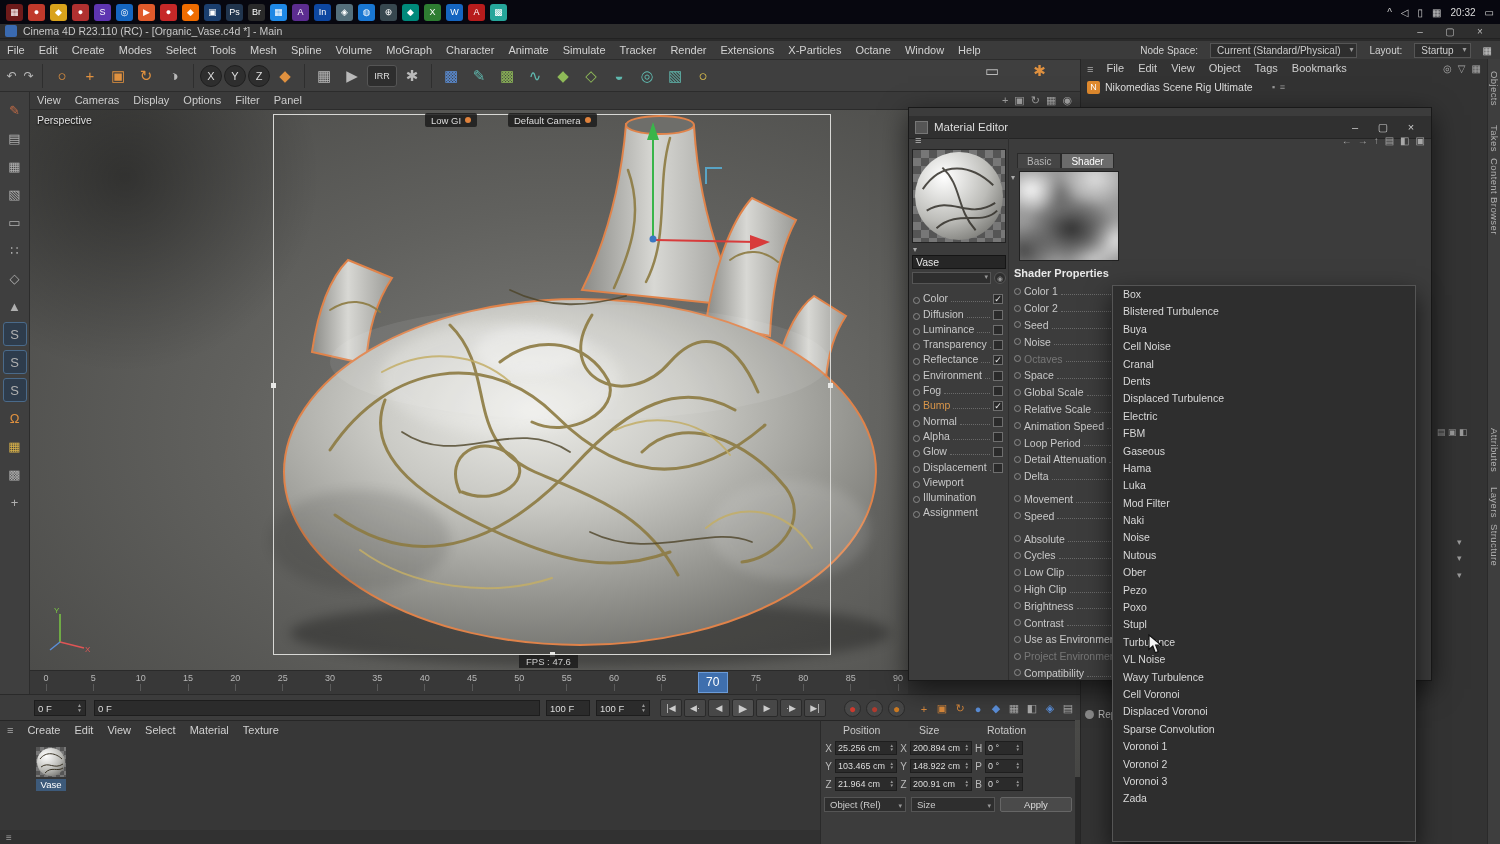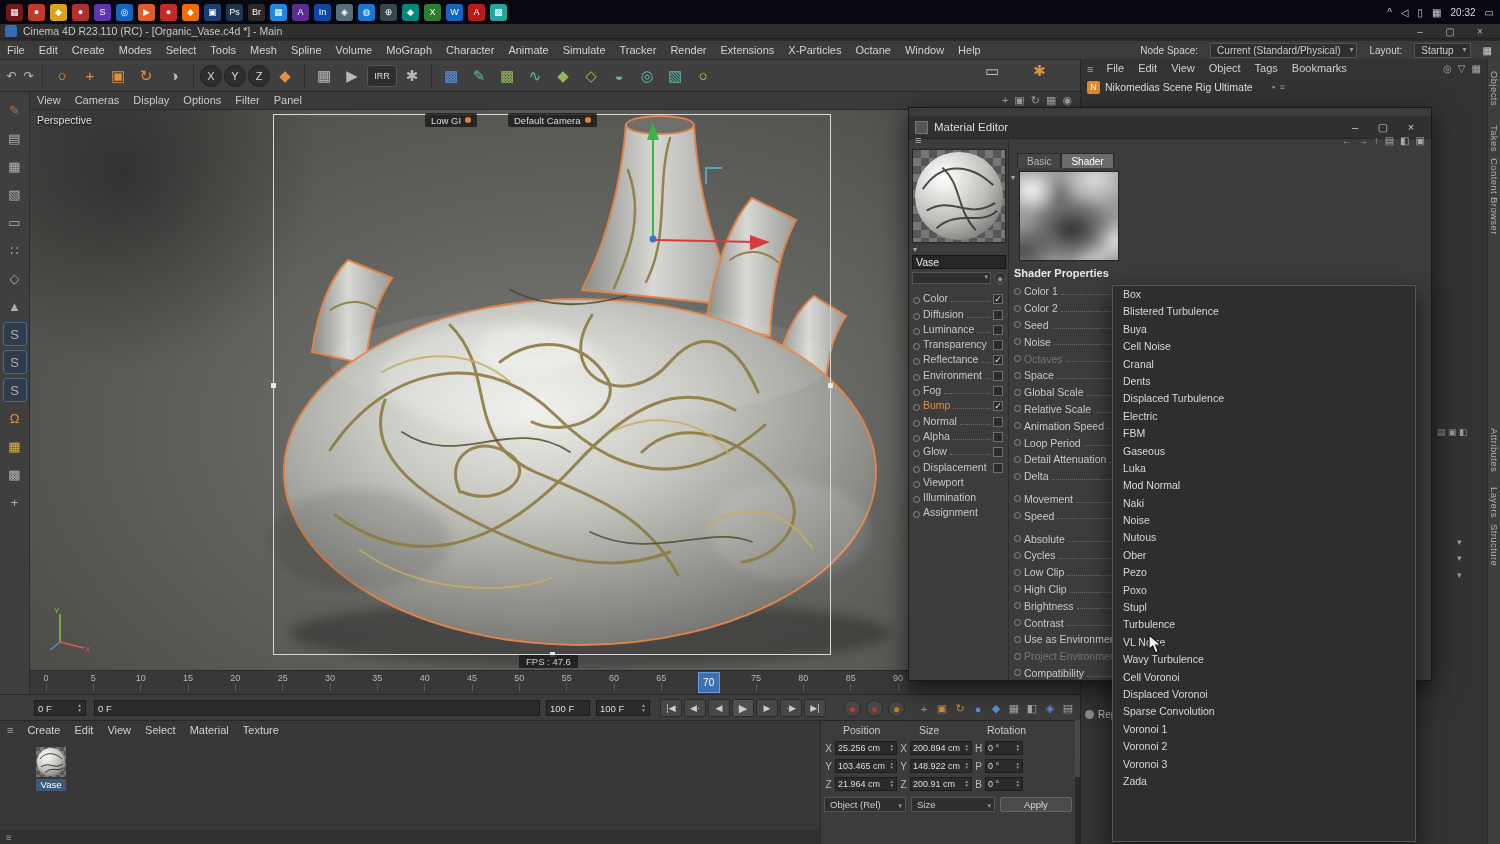--- a/index.html
+++ b/index.html
@@ -74,21 +74,21 @@
        padding:1px 7px;color:#ccc;}
   #mini-axis{position:absolute;left:16px;top:494px;}
 
   
   #timeline{left:30px;top:670px;width:878px;height:24px;background:#383838;border-top:1px solid #2a2a2a;
             position:absolute;overflow:hidden;}
   #timeline-fill{left:908px;top:670px;width:172px;height:24px;background:#333;border-top:1px solid #2a2a2a;}
   .tick{position:absolute;top:2px;width:18px;text-align:center;}
   .ticknum{font-size:9px;color:#b8b8b8;display:block;}
   .tickline{display:block;width:1px;height:7px;background:#5a5a5a;margin:1px auto 0;}
-  .playhead{position:absolute;top:1px;width:22px;height:21px;background:#3f6fae;color:#fff;font-size:10px;
+  .playhead{position:absolute;top:1px;width:30px;height:21px;background:#3f6fae;color:#fff;font-size:12px;
             text-align:center;line-height:19px;border:1px solid #6b9bd8;}
 
   
   #transport{left:0;top:694px;width:1080px;height:26px;background:#3c3c3c;border-top:1px solid #2a2a2a;
              position:absolute;}
   .tfield{position:absolute;top:5px;height:16px;background:#2b2b2b;border:1px solid #1d1d1d;display:flex;
           align-items:center;padding:0 3px;font-size:9.5px;color:#ddd;}
   .tfv{flex:1;}
   .tspin{display:flex;flex-direction:column;font-size:5px;line-height:5px;color:#999;margin-left:2px;}
   .tbtn{position:absolute;top:4px;width:22px;height:18px;background:#474747;border:1px solid #2a2a2a;
@@ -1007,22 +1007,23 @@
       <div class="nd-item">Box</div>
       <div class="nd-item">Blistered Turbulence</div>
       <div class="nd-item">Buya</div>
       <div class="nd-item">Cell Noise</div>
       <div class="nd-item">Cranal</div>
       <div class="nd-item">Dents</div>
       <div class="nd-item">Displaced Turbulence</div>
       <div class="nd-item">Electric</div>
       <div class="nd-item">FBM</div>
       <div class="nd-item">Gaseous</div>
+      <div class="nd-item">Hama</div>
       <div class="nd-item">Luka</div>
-      <div class="nd-item">Mod Normal</div>
+      <div class="nd-item">Mod Filter</div>
       <div class="nd-item">Naki</div>
       <div class="nd-item">Noise</div>
       <div class="nd-item">Nutous</div>
       <div class="nd-item">Ober</div>
       <div class="nd-item">Pezo</div>
       <div class="nd-item">Poxo</div>
       <div class="nd-item">Stupl</div>
       <div class="nd-item">Turbulence</div>
       <div class="nd-item">VL Noise</div>
       <div class="nd-item">Wavy Turbulence</div>

